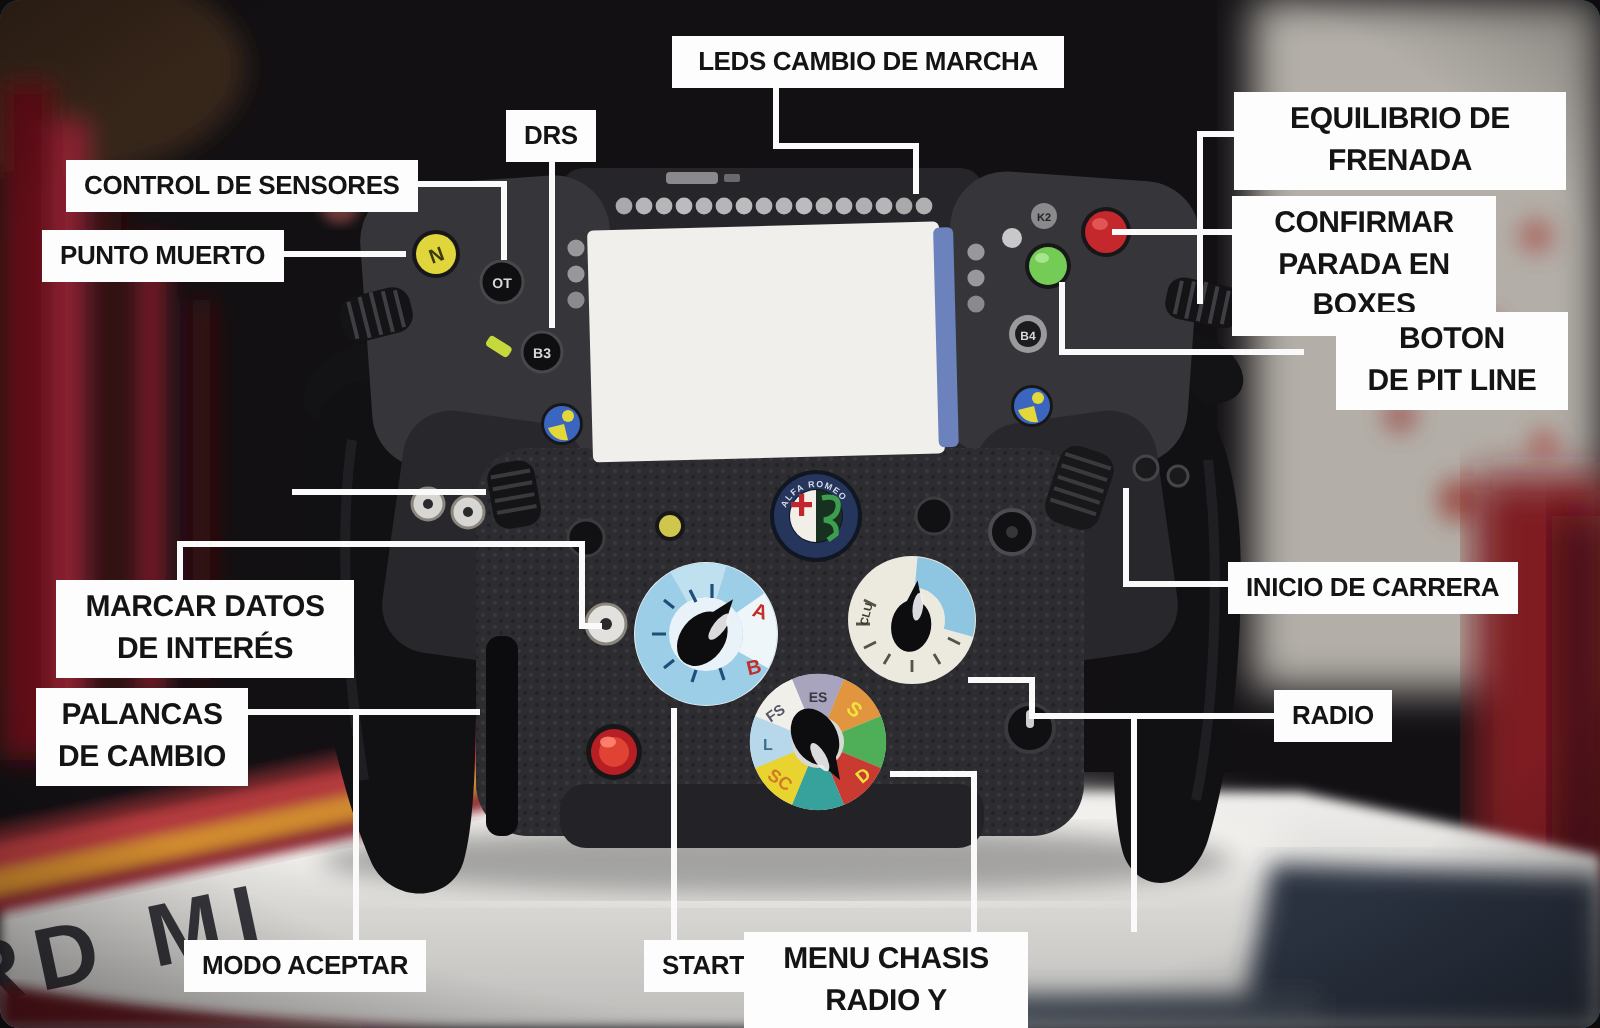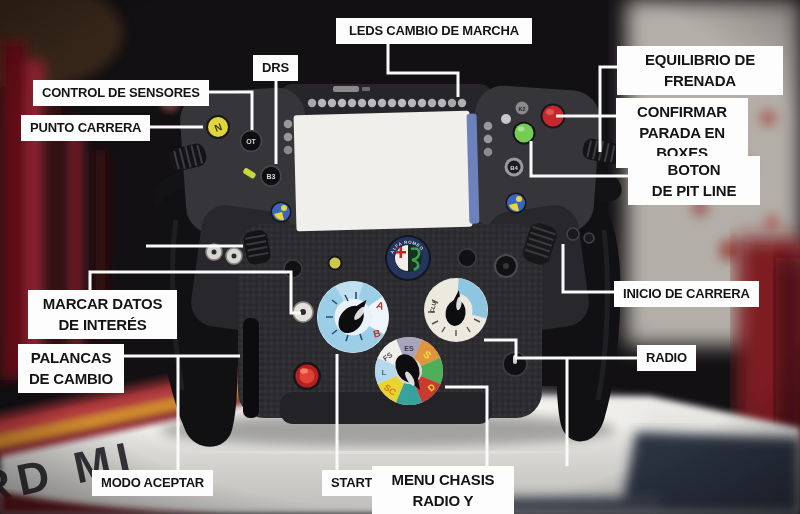--- a/index.html
+++ b/index.html
@@ -1,17 +1,17 @@
 <!DOCTYPE html>
 <html><head>
 <meta charset="utf-8">
 <style>
   html,body{margin:0;padding:0;background:#0d0b0c;}
   #stage{position:relative;width:800px;height:514px;overflow:hidden;
-         font-family:"Liberation Sans",sans-serif;background:#0ea5e9;}
+         font-family:"Liberation Sans",sans-serif;background:#0ea5e9;border-radius:10px;}
   #scene{position:absolute;left:0;top:0;}
   .label{position:absolute;background:#fdfdfd;color:#141414;font-weight:700;
          font-size:13px;line-height:1.38;padding:4px 9px;letter-spacing:-0.2px;
          white-space:pre-line;text-align:center;box-sizing:border-box;}
   .label.two{font-size:15px;text-align:center;}
 </style>
 </head>
 <body>
 
 <div id="stage">
@@ -341,26 +341,26 @@
     <polyline points="487,466 487,387 445,387"></polyline>
     <polyline points="567,466 567,358"></polyline>
     <polyline points="637,358 516,358 516,340 484,340"></polyline>
     <polyline points="614,292 563,292 563,244"></polyline>
   </g>
 </svg>
 
 <div class="label" style="left:336px;top:18px;width:196px">LEDS CAMBIO DE MARCHA</div>
 <div class="label" style="left:253px;top:55px">DRS</div>
 <div class="label" style="left:33px;top:80px">CONTROL DE SENSORES</div>
-<div class="label" style="left:21px;top:115px">PUNTO CARRERA</div>
+<div class="label" style="left:21px;top:115px">PUNTO MUERTO</div>
 <div class="label two" style="left:617px;top:46px;width:166px">EQUILIBRIO DE
 FRENADA</div>
 <div class="label two" style="left:616px;top:98px;width:132px">CONFIRMAR
 PARADA EN BOXES</div>
-<div class="label two" style="left:628px;top:156px;width:132px">BOTON
+<div class="label two" style="left:668px;top:156px;width:116px">BOTON
 DE PIT LINE</div>
 <div class="label two" style="left:28px;top:290px;width:149px">MARCAR DATOS
 DE INTERÉS</div>
 <div class="label" style="left:92px;top:470px">MODO ACEPTAR</div>
 <div class="label two" style="left:18px;top:344px;width:106px">PALANCAS
 DE CAMBIO</div>
 <div class="label" style="left:322px;top:470px">START</div>
 <div class="label two" style="left:372px;top:466px;width:142px">MENU CHASIS
 RADIO Y DISPLAY</div>
 <div class="label" style="left:614px;top:281px">INICIO DE CARRERA</div>

